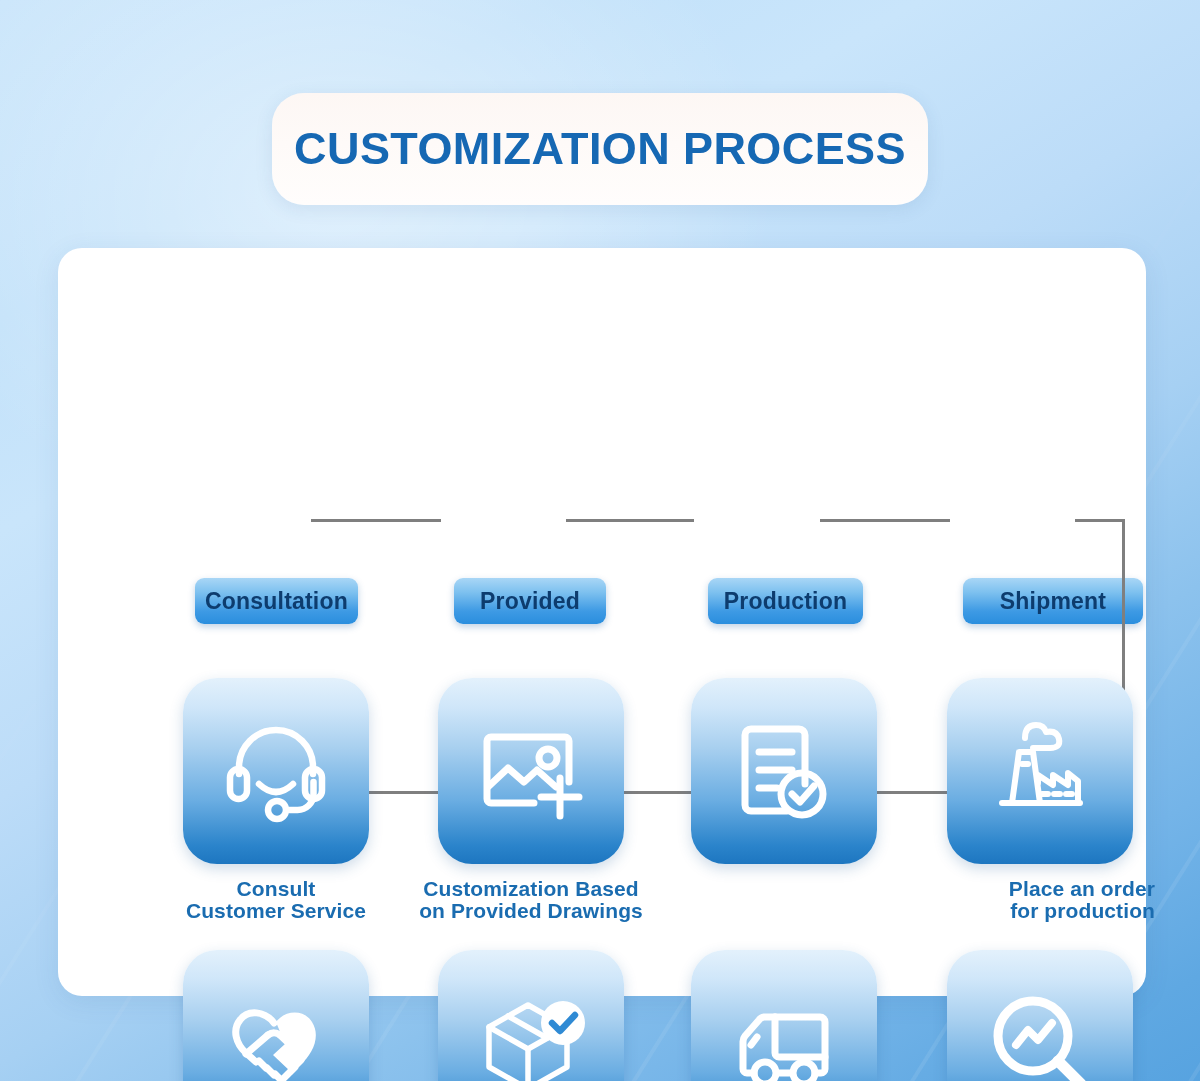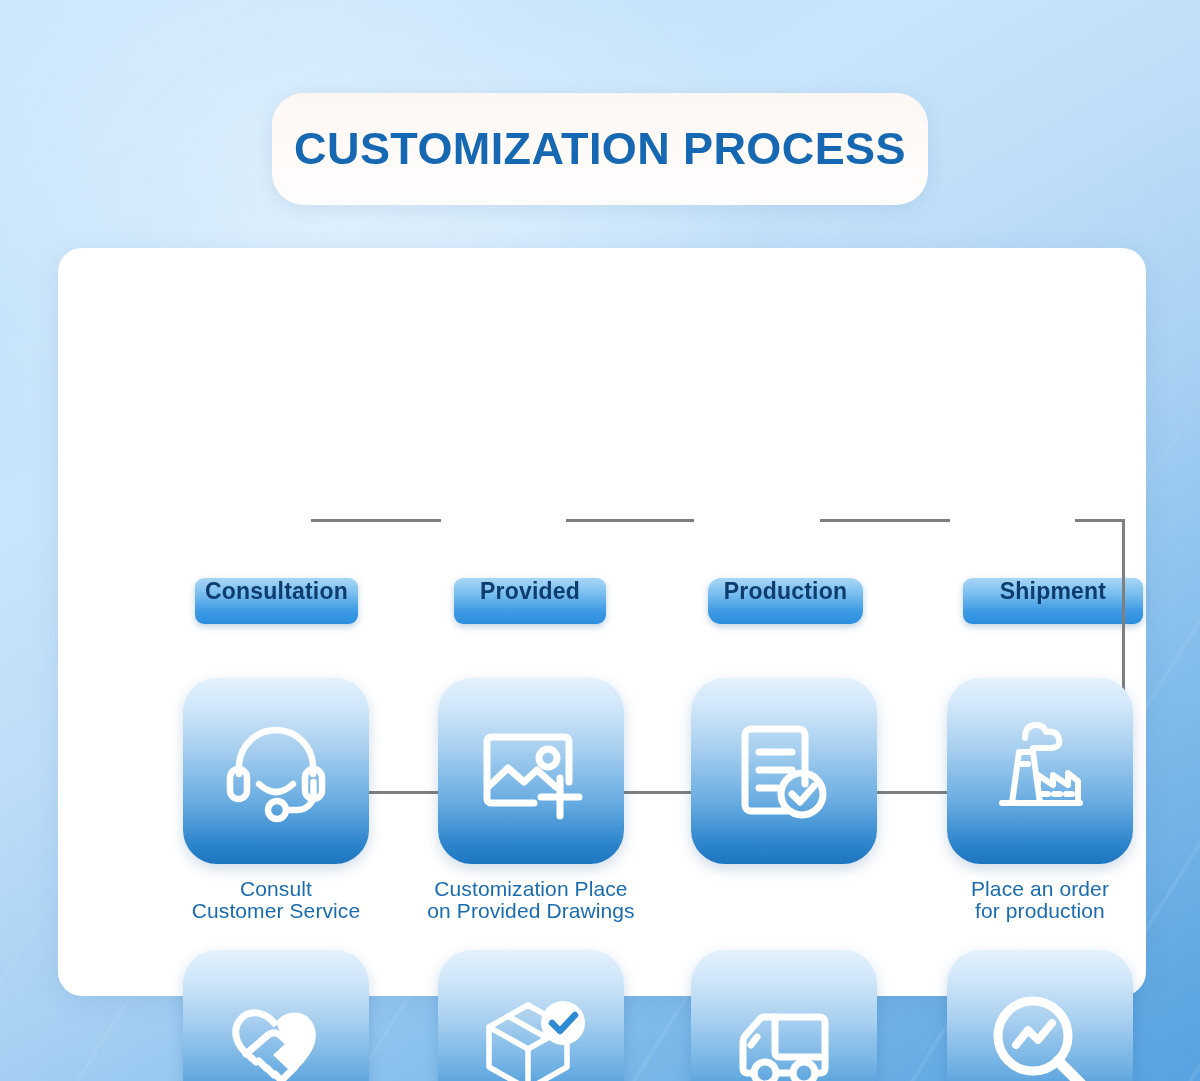--- a/index.html
+++ b/index.html
@@ -92,35 +92,36 @@
     position: absolute;
     left: 0; top: 0; width: 100%; height: 100%;
     pointer-events: none;
   }
   .stage-pill {
     position: absolute;
     top: 330px;
     height: 46px;
     border-radius: 9px;
     display: flex;
+    align-items: center;
     justify-content: center;
     background: linear-gradient(180deg, #a9d6f6 0%, #7cc0ef 32%, #3e9ae4 72%, #2a8ede 100%);
     box-shadow: 0 3px 7px rgba(30,95,160,0.28);
     pointer-events: auto;
   }
   .stage-pill span {
     font-size: 23px;
     font-weight: bold;
     color: #0d3c6e;
     letter-spacing: 0.2px;
     white-space: nowrap;
   }
   .pill-0 { left: 137px; width: 163px; }
   .pill-1 { left: 396px; width: 152px; }
-  .pill-2 { left: 650px; width: 155px; border-radius: 13px; }
+  .pill-2 { left: 650px; width: 155px; }
   .pill-3 { left: 905px; width: 180px; }
 
   
   .connectors { position: absolute; inset: 0; pointer-events: none; }
   .conn-h {
     position: absolute;
     height: 3px;
     background: #7f7f7f;
   }
   .conn-v {
@@ -128,21 +129,21 @@
     width: 3px;
     background: #7f7f7f;
   }
 
   
   .step {
     position: absolute;
     width: 186px;
     text-align: center;
   }
-  .step-r0 { top: 430px; }
+  .step-r0 { top: 430px; font-weight: bold; }
   .step-r1 { top: 702px; }
   .step-c0 { left: 125px; }
   .step-c1 { left: 380px; }
   .step-c2 { left: 633px; }
   .step-c3 { left: 889px; }
 
   .tile {
     width: 186px;
     height: 186px;
     border-radius: 34px;
@@ -163,21 +164,21 @@
 
   .caption {
     margin-top: 14px;
     font-size: 21px;
     line-height: 1.07;
     color: #1a6cb0;
     white-space: pre-line;
     letter-spacing: 0.1px;
   }
   .step-c1 .caption { width: 260px; margin-left: -37px; }
-  .step-c3 .caption { width: 230px; margin-left: -22px; }
+  .step-c3 .caption { width: 230px; margin-left: -22px; text-align: right; }
   .step-c0 .caption { width: 230px; margin-left: -22px; }
   .step-c2 .caption { width: 220px; margin-left: -17px; }
 </style>
 </head>
 <body>
 
 <div class="bg-glow"></div>
 <div class="bg-streaks"></div>
 
 <div class="title-card">
@@ -232,21 +233,21 @@
 
   <div class="step step-r0 step-c1">
     <div class="tile">
       <svg width="118" height="118" viewBox="0 0 118 118" fill="none" stroke="#ffffff" stroke-width="7" stroke-linecap="round" stroke-linejoin="round">
         <path d="M97 70 V29 A4 4 0 0 0 93 25 H19 A4 4 0 0 0 15 29 V87 A4 4 0 0 0 19 91 H62"></path>
         <circle cx="76" cy="46" r="9"></circle>
         <path d="M17 74 L36 56 L52 70 L65 58 L84 75"></path>
         <path d="M88 66 V104 M69 85 H107"></path>
       </svg>
     </div>
-    <div class="caption">Customization Place
+    <div class="caption">Customization Based
 on Provided Drawings</div>
   </div>
 
   <div class="step step-r0 step-c2">
     <div class="tile">
       <svg width="118" height="118" viewBox="0 0 118 118" fill="none" stroke="#ffffff" stroke-width="7" stroke-linecap="round" stroke-linejoin="round">
         <path d="M80 72 V23 A6 6 0 0 0 74 17 H26 A6 6 0 0 0 20 23 V93 A6 6 0 0 0 26 99 H62"></path>
         <path d="M34 40 H67"></path>
         <path d="M34 58 H67"></path>
         <path d="M34 76 H52"></path>

